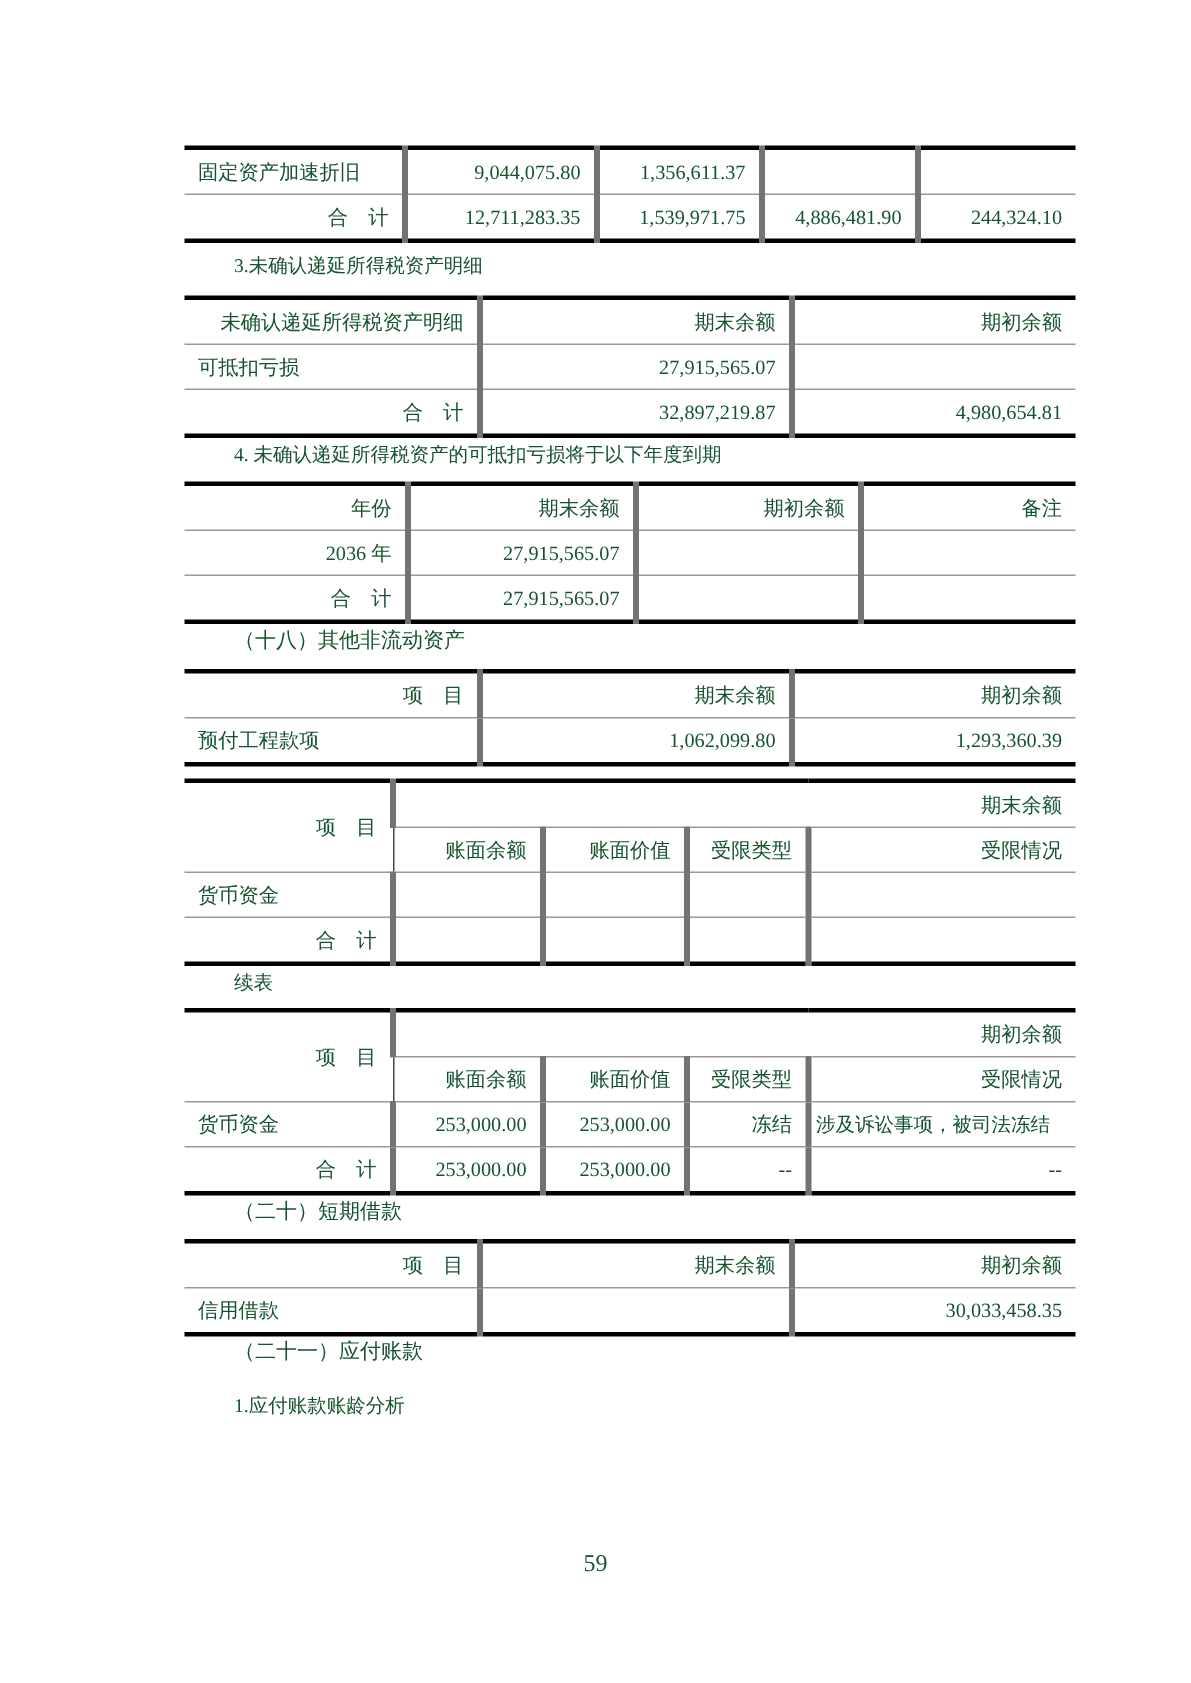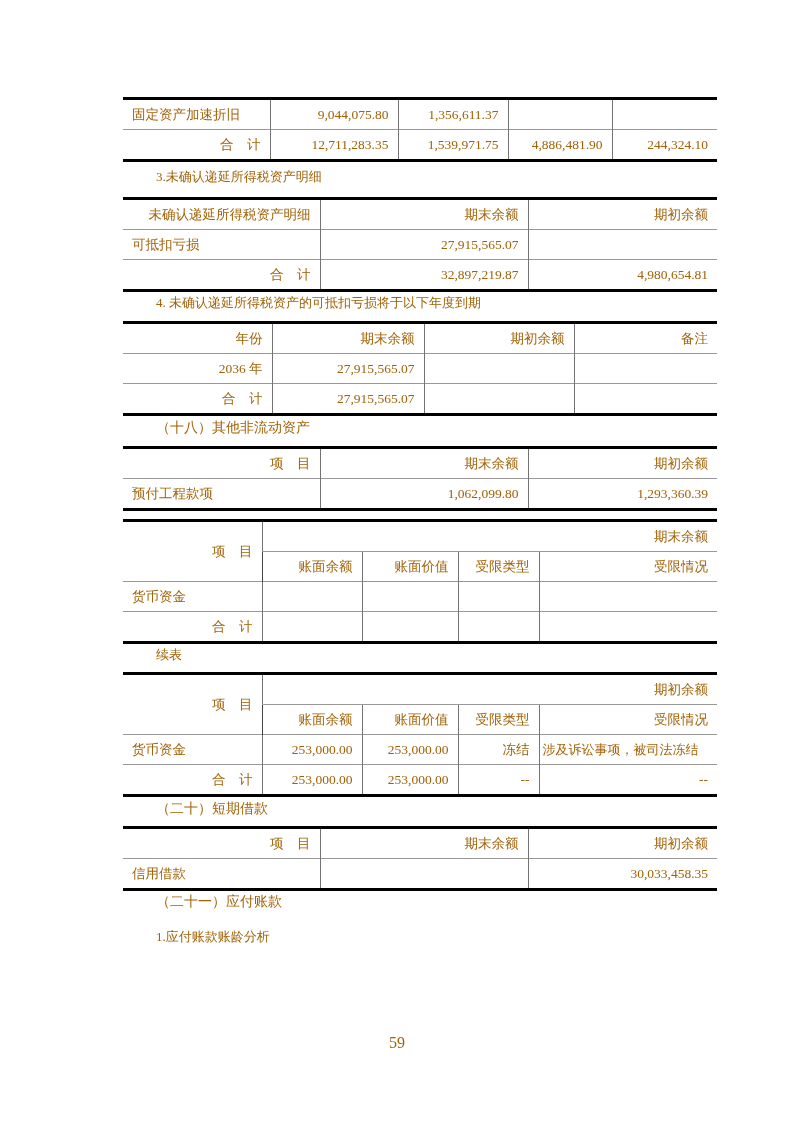--- a/index.html
+++ b/index.html
@@ -1,26 +1,26 @@
 <!DOCTYPE html>
 <html><head>
 <meta charset="utf-8">
 <style>
   html,body{margin:0;padding:0;background:#ffffff;}
   .page{position:relative;width:794px;height:1108px;background:#ffffff;
-        font-family:"Liberation Serif","DejaVu Serif",serif;color:#a16207;overflow:hidden;}
+        font-family:"Liberation Serif","DejaVu Serif",serif;color:#14532d;overflow:hidden;}
   .content{position:absolute;left:123px;top:0;width:594px;}
   .para{font-size:13px;line-height:18px;padding-left:33px;margin:0;}
   .hding{font-size:14px;font-weight:normal;line-height:18px;padding-left:33px;margin:0;}
   table.tbl{border-collapse:collapse;table-layout:fixed;width:594px;
             border-top:3px solid #000;border-bottom:3px solid #000;}
   .tbl td{height:29px;padding:0 9px;font-size:13.5px;vertical-align:middle;
           white-space:nowrap;overflow:hidden;}
   .tbl tr:not(:first-child) td{border-top:1px solid #999;}
-  .tbl td + td{border-left:1px solid #737373;}
+  .tbl td + td{border-left:4px solid #737373;}
   .bl{border-left:1px solid #444;}
   .bb{border-bottom:1px solid #999;}
   .ctr{text-align:right;}
   .num{text-align:right;}
   .lft{text-align:left;}
   .tight{padding:0 3px !important;font-size:13px !important;}
   .pageno{position:absolute;top:1034px;left:0;width:794px;text-align:center;
           font-size:16px;}
 </style>
 </head>

